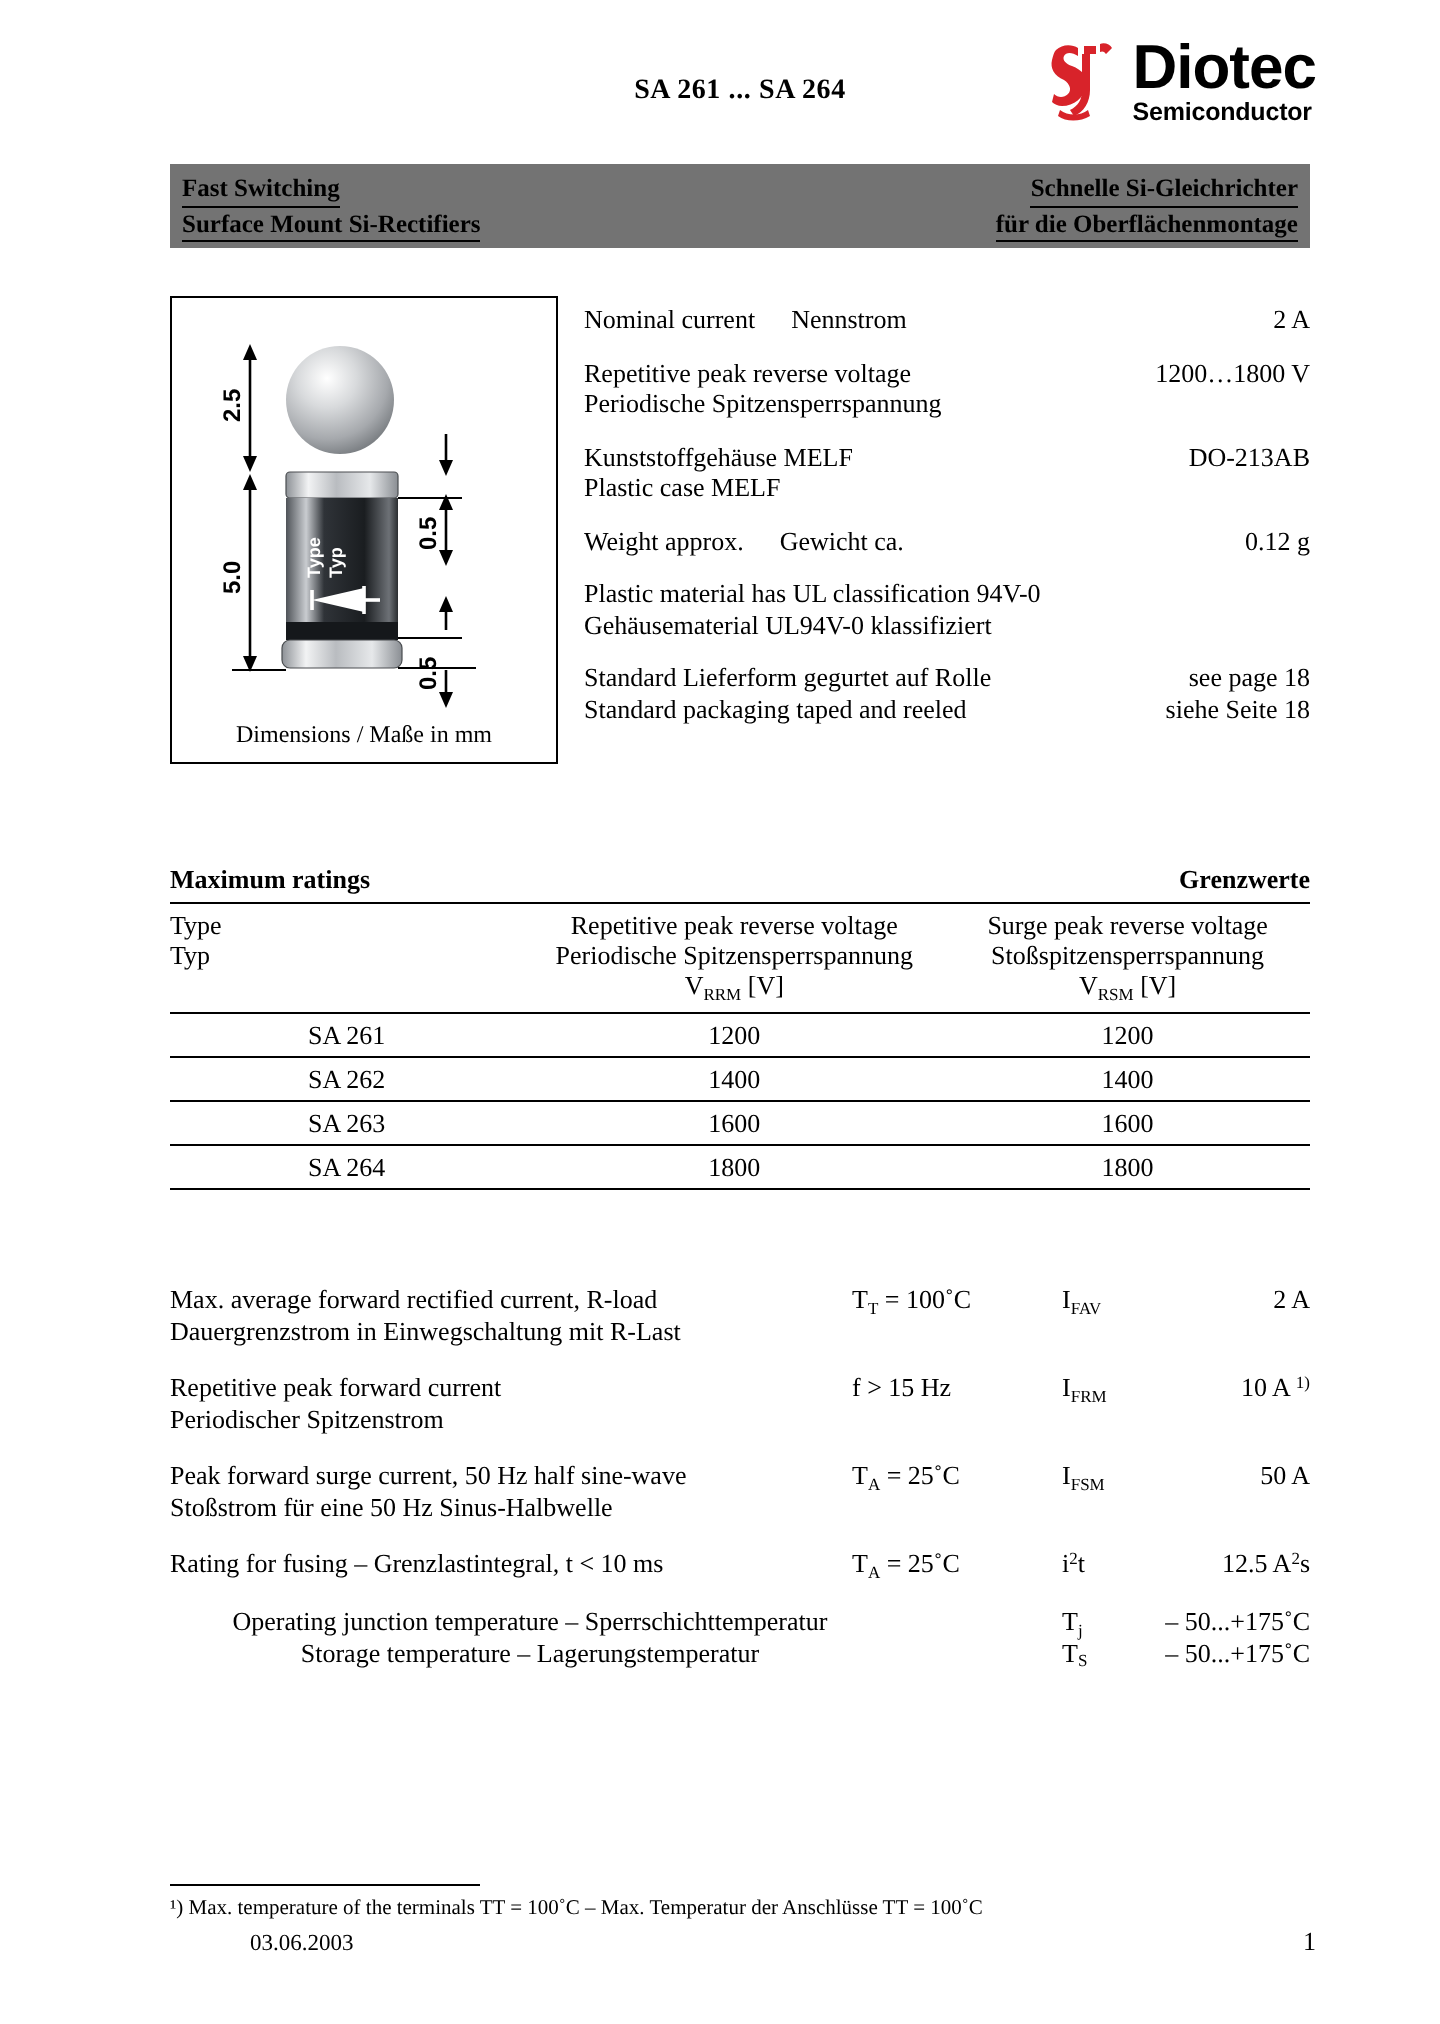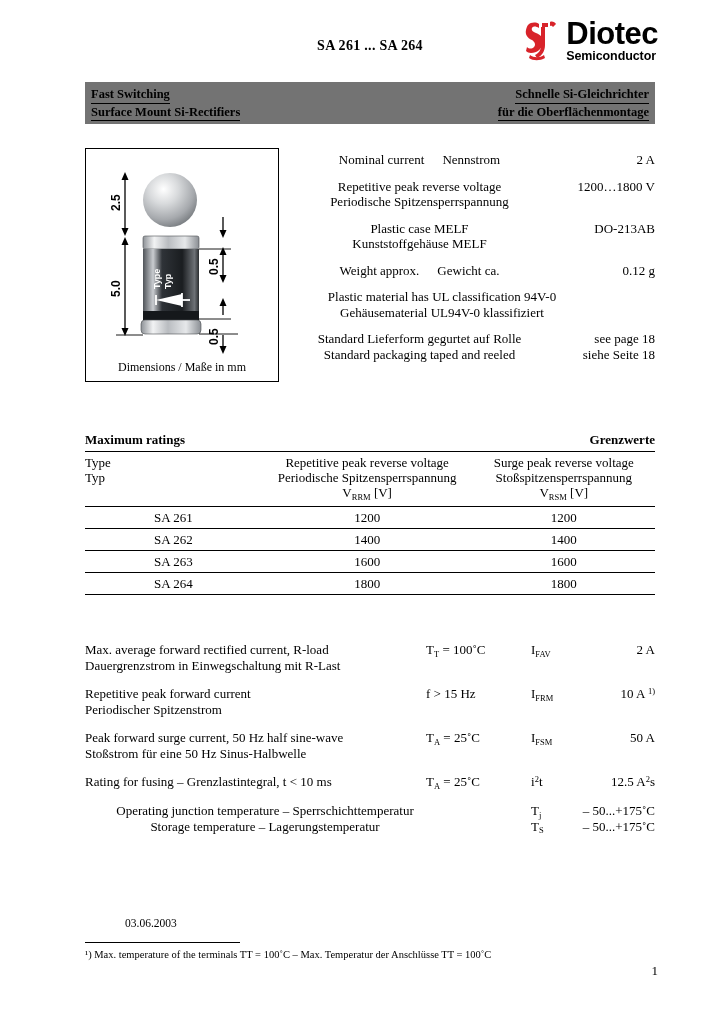--- a/index.html
+++ b/index.html
@@ -118,21 +118,20 @@
   
   .specs {
     position: absolute;
     left: 292px;
     top: 152px;
     width: 363px;
   }
   .spec-row {
     position: relative;
     margin-bottom: 11px;
-    text-align: center;
   }
   .spec-lines {
     font-size: 13px;
     line-height: 15.5px;
     max-width: 255px;
   }
   .spec-val {
     position: absolute;
     right: 0;
     top: 0;
@@ -267,21 +266,21 @@
     position: absolute;
     left: 85px;
     top: 948px;
     font-size: 10.5px;
     line-height: 13px;
     white-space: nowrap;
   }
   .footer-date {
     position: absolute;
     left: 85px;
-    top: 917px;
+    top: 966px;
     font-size: 11.5px;
     padding-left: 40px;
   }
   .footer-page {
     position: absolute;
     right: 62px;
     top: 963px;
     font-size: 13px;
   }
 </style>
@@ -422,22 +421,22 @@
     <div class="spec-row">
       <div class="spec-lines">
         <div>Repetitive peak reverse voltage</div>
         <div>Periodische Spitzensperrspannung</div>
       </div>
       <div class="spec-val">1200…1800 V</div>
     </div>
 
     <div class="spec-row">
       <div class="spec-lines">
+        <div>Kunststoffgehäuse MELF</div>
         <div>Plastic case MELF</div>
-        <div>Kunststoffgehäuse MELF</div>
       </div>
       <div class="spec-val">DO-213AB</div>
     </div>
 
     <div class="spec-row">
       <div class="spec-lines">
         <span>Weight approx.</span><span class="spec-inline-de">Gewicht ca.</span>
       </div>
       <div class="spec-val">0.12 g</div>
     </div>

